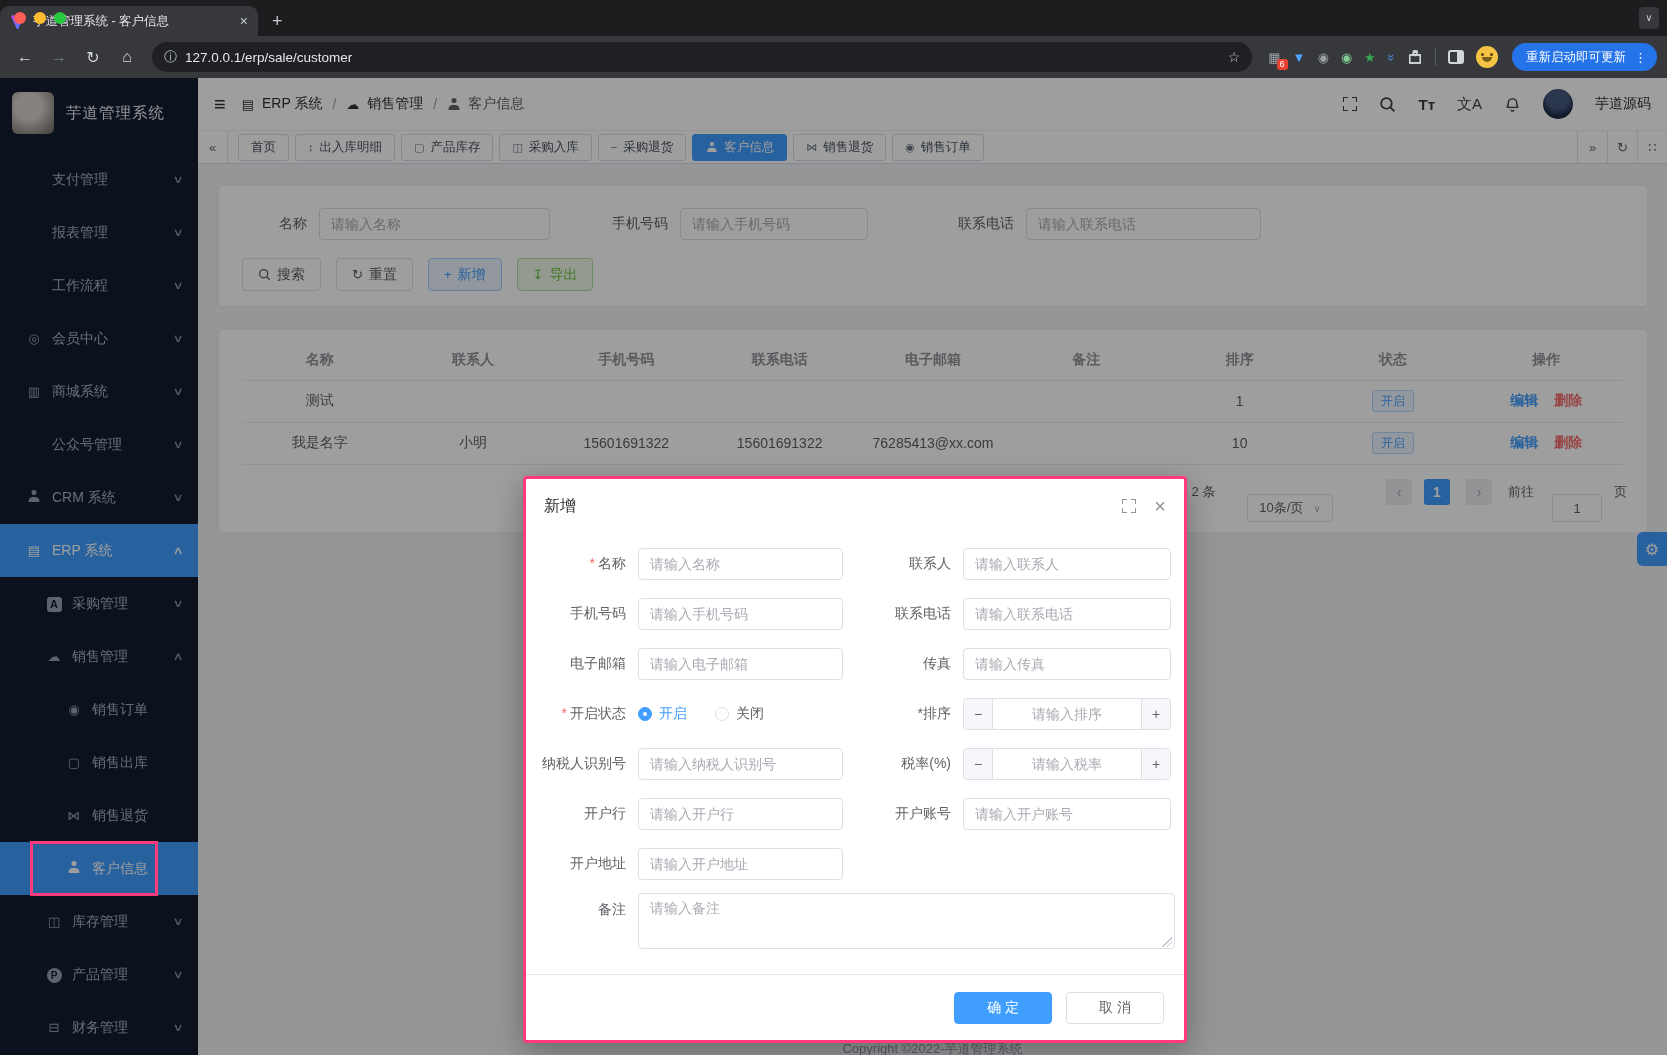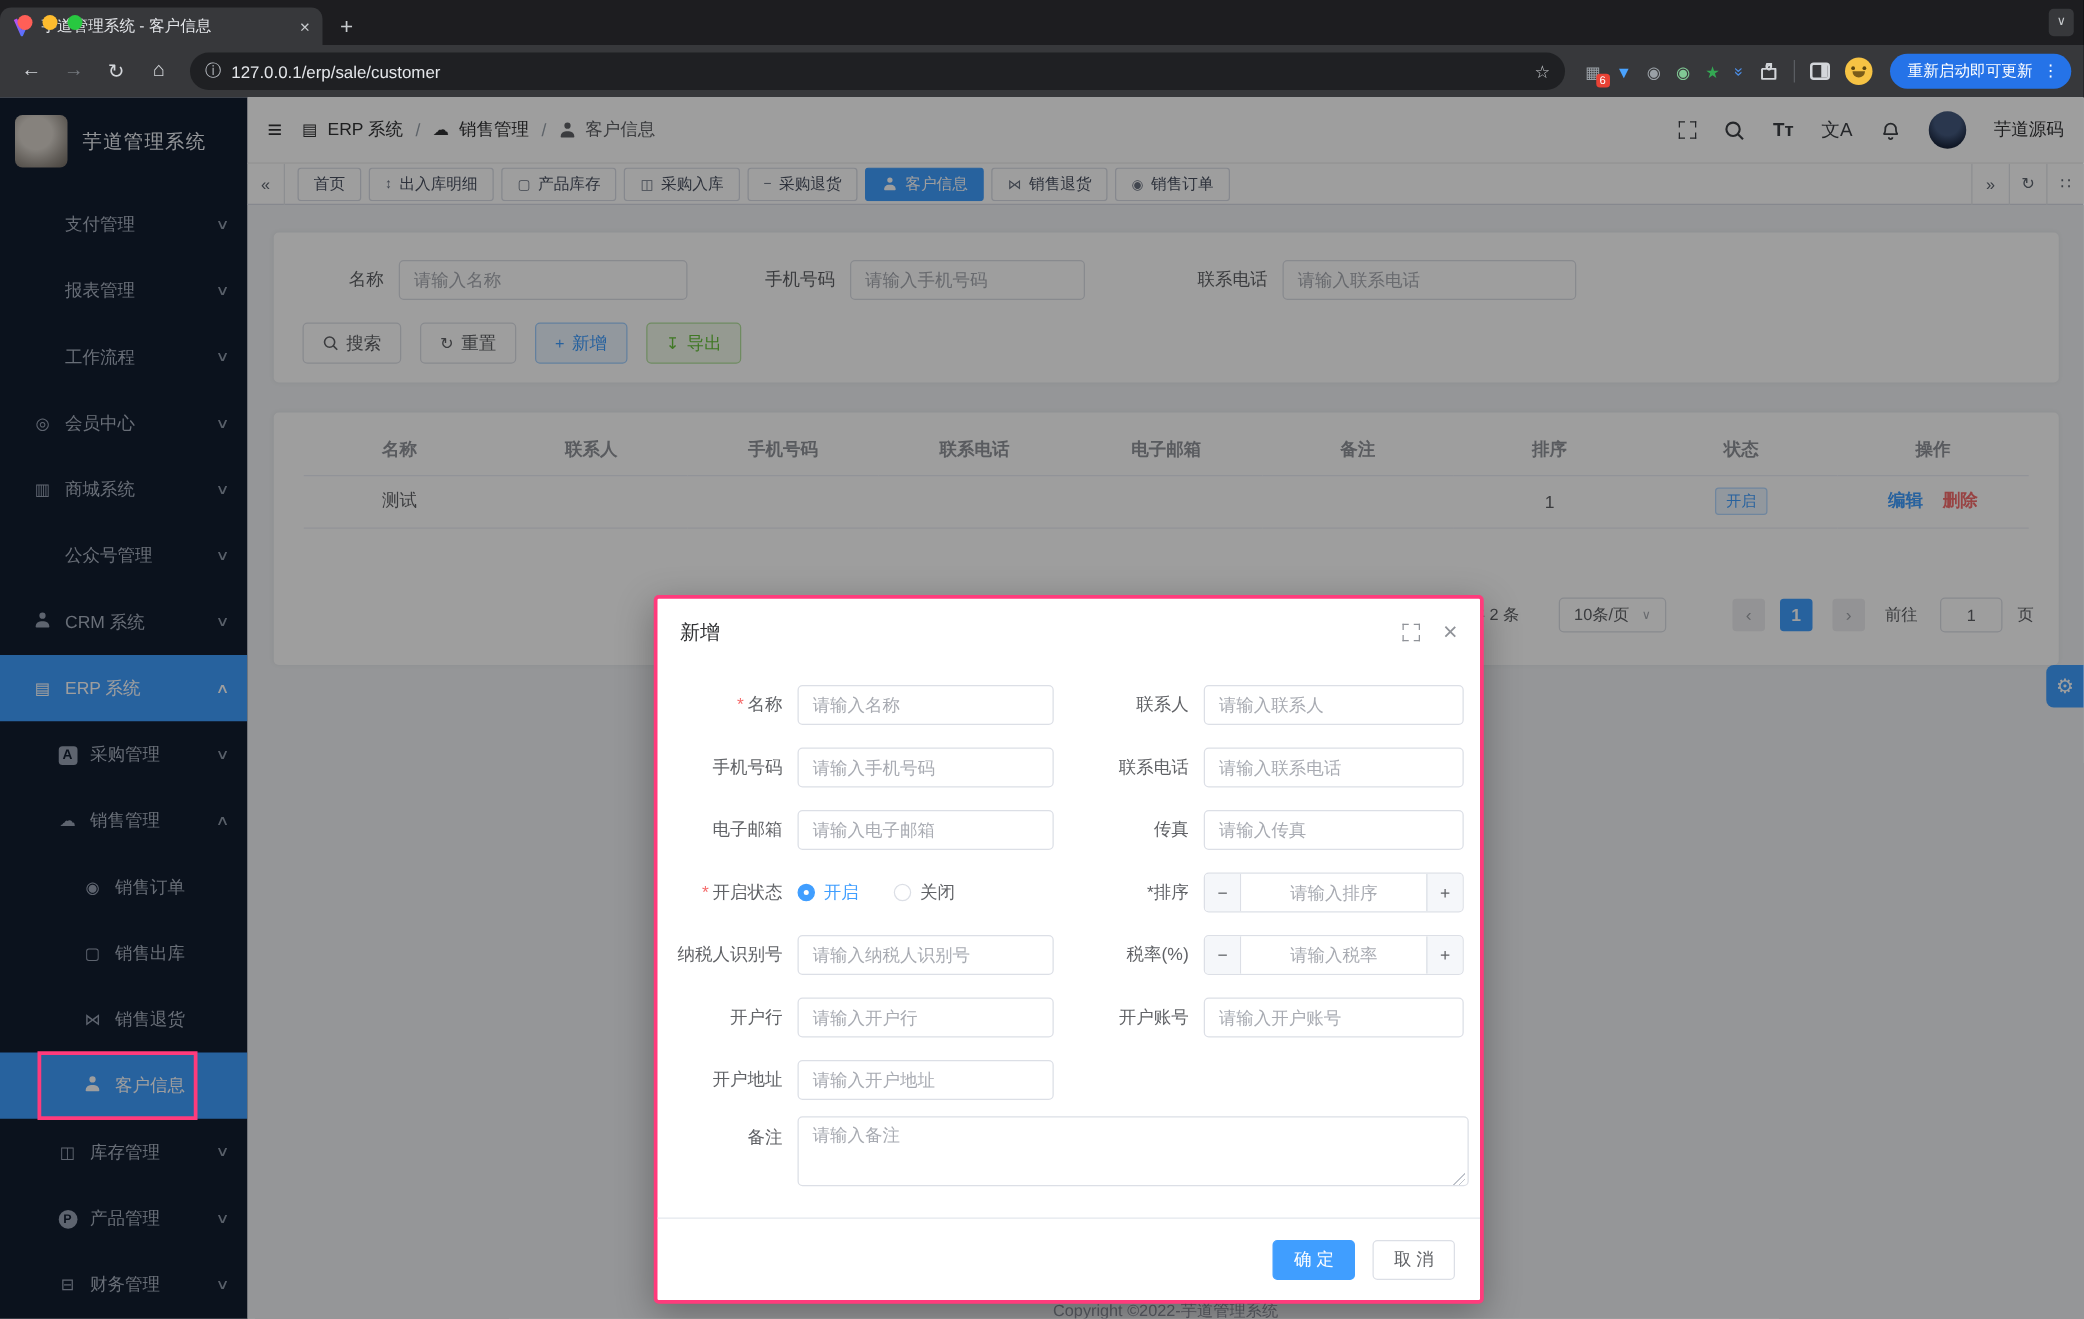--- a/index.html
+++ b/index.html
@@ -130,21 +130,21 @@
   .grid td { font-size:14px; color:#606266; height:42px; text-align:center; border-bottom:1px solid #ebeef5; }
   .tagstat { display:inline-block; font-size:12px; color:#409eff; background:#ecf5ff;
     border:1px solid #b3d8ff; border-radius:3px; padding:2px 8px; line-height:16px; }
   .lnk { font-size:14px; font-weight:600; }
   .lnk.blue { color:#409eff; } .lnk.red { color:#f56c6c; margin-left:12px; }
 
   
   .pager { position:absolute; left:0; top:146px; right:0; height:32px; font-size:13px; color:#606266; }
   .pg { position:absolute; top:0; height:32px; display:flex; align-items:center; }
   .pgbox { height:28px; border:1px solid #dcdfe6; border-radius:4px; background:#fff;
-    display:flex; align-items:center; justify-content:center; }
+    display:flex; align-items:center; justify-content:center;margin-top:16px; }
   .pgbtn { width:26px; height:26px; border-radius:3px; background:#ededf0; color:#a0a3a9;
     display:flex; align-items:center; justify-content:center; font-size:14px; }
   .pgbtn.cur { background:#409eff; color:#fff; font-weight:600; }
 
   .copyright { position:absolute; left:0; right:0; top:876px; text-align:center; font-size:13px; color:#9094a0; }
   .gearfloat { position:absolute; right:0; top:368px; width:30px; height:34px; background:#409eff;
     border-radius:6px 0 0 6px; color:#fff; font-size:16px; display:flex; align-items:center;
     justify-content:center; z-index:10; }
 
   
@@ -184,21 +184,21 @@
     border-radius:50%; background:#fff; }
   .radio.checked span.rlbl { color:#409eff; }
   .dtextarea { width:537px; height:56px; border:1px solid #dcdfe6; border-radius:4px; padding:6px 11px;
     font-size:14px; color:#606266; font-family:inherit; resize:none; position:relative; }
   .dtextarea::placeholder { color:#a8abb2; }
   .tawrap { position:relative; width:537px; }
   .tawrap::after { content:""; position:absolute; right:3px; bottom:6px; width:10px; height:10px;
     background:linear-gradient(135deg, transparent 0 50%, #c0c4cc 50% 57%, transparent 57% 72%, #c0c4cc 72% 79%, transparent 79%); }
   .dfoot { position:absolute; left:0; right:0; bottom:0; height:66px; border-top:1px solid #e4e7ed;
     display:flex; align-items:center; justify-content:flex-end; gap:14px; padding:0 20px; }
-  .dbtn { height:32px; padding:0 16px; border-radius:4px; font-size:14px; border:1px solid #dcdfe6;
+  .dbtn { height:32px; padding:0 32px; border-radius:4px; font-size:14px; border:1px solid #dcdfe6;
     background:#fff; color:#606266; font-family:inherit; }
   .dbtn.ok { background:#409eff; border-color:#409eff; color:#fff; }
 
   .fsicon { width:14px; height:14px; position:relative; display:inline-block; }
   .fsicon::before, .fsicon::after { content:""; position:absolute; width:4px; height:4px; }
   .fsicon::before { left:0; top:0; border-left:1.5px solid currentColor; border-top:1.5px solid currentColor;
     box-shadow:10px 0 0 -1.5px transparent; }
   .fsicon::after { right:0; bottom:0; border-right:1.5px solid currentColor; border-bottom:1.5px solid currentColor; }
   .fsicon i::before, .fsicon i::after { content:""; position:absolute; width:4px; height:4px; }
   .fsicon i::before { right:0; top:0; border-right:1.5px solid currentColor; border-top:1.5px solid currentColor; }
@@ -487,20 +487,34 @@
             <td></td>
             <td></td>
             <td></td>
             <td>1</td>
             <td><span class="tagstat">开启</span></td>
             <td>
               <span class="lnk blue">编辑</span>
               <span class="lnk red">删除</span>
             </td>
           </tr>
+          <tr>
+            <td>我是名字</td>
+            <td>小明</td>
+            <td>15601691322</td>
+            <td>15601691322</td>
+            <td>76285413@xx.com</td>
+            <td></td>
+            <td>10</td>
+            <td><span class="tagstat">开启</span></td>
+            <td>
+              <span class="lnk blue">编辑</span>
+              <span class="lnk red">删除</span>
+            </td>
+          </tr>
         </tbody>
       </table>
       <div class="pager">
         <span class="pg" style="left:956px">共 2 条</span>
         <span class="pg pgbox" style="left:1028px; width:86px; top:2px; gap:10px">
           <span>10条/页</span>
           <span style="font-size:10px;color:#a8abb2">∨</span>
         </span>
         <span class="pg pgbtn" style="left:1167px; top:3px">‹</span>
         <span class="pg pgbtn cur" style="left:1205px; top:3px">1</span>

